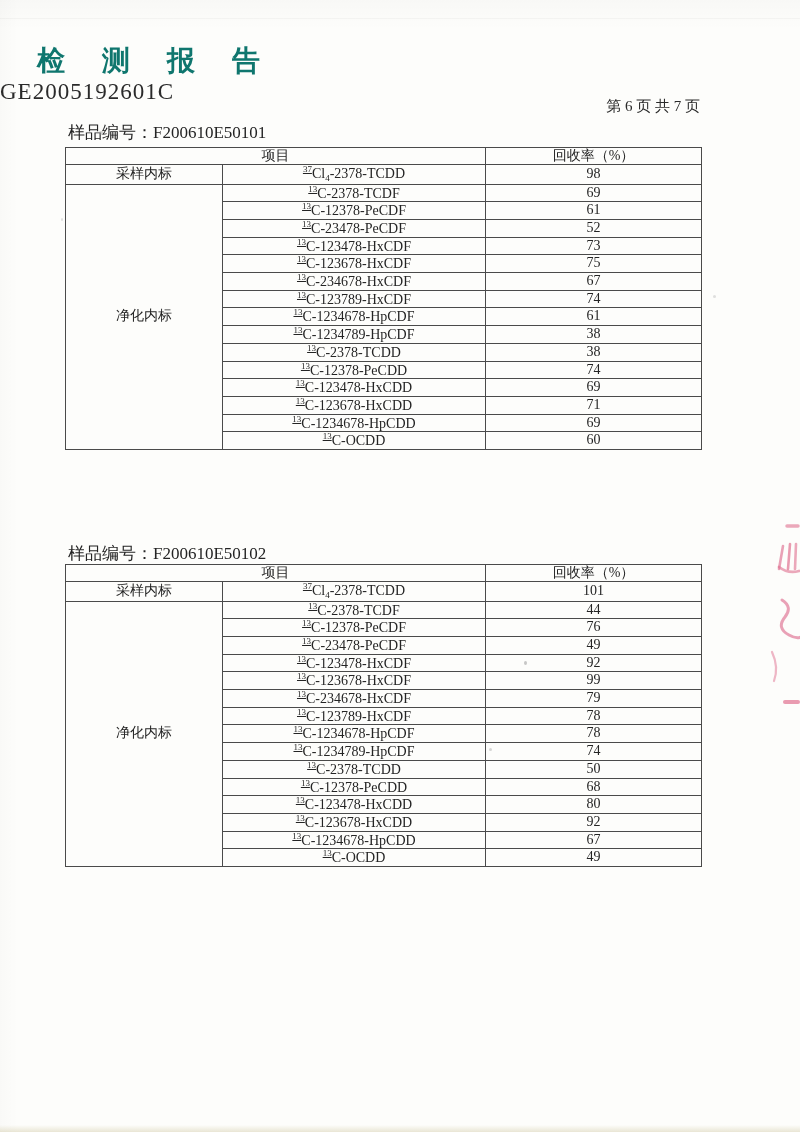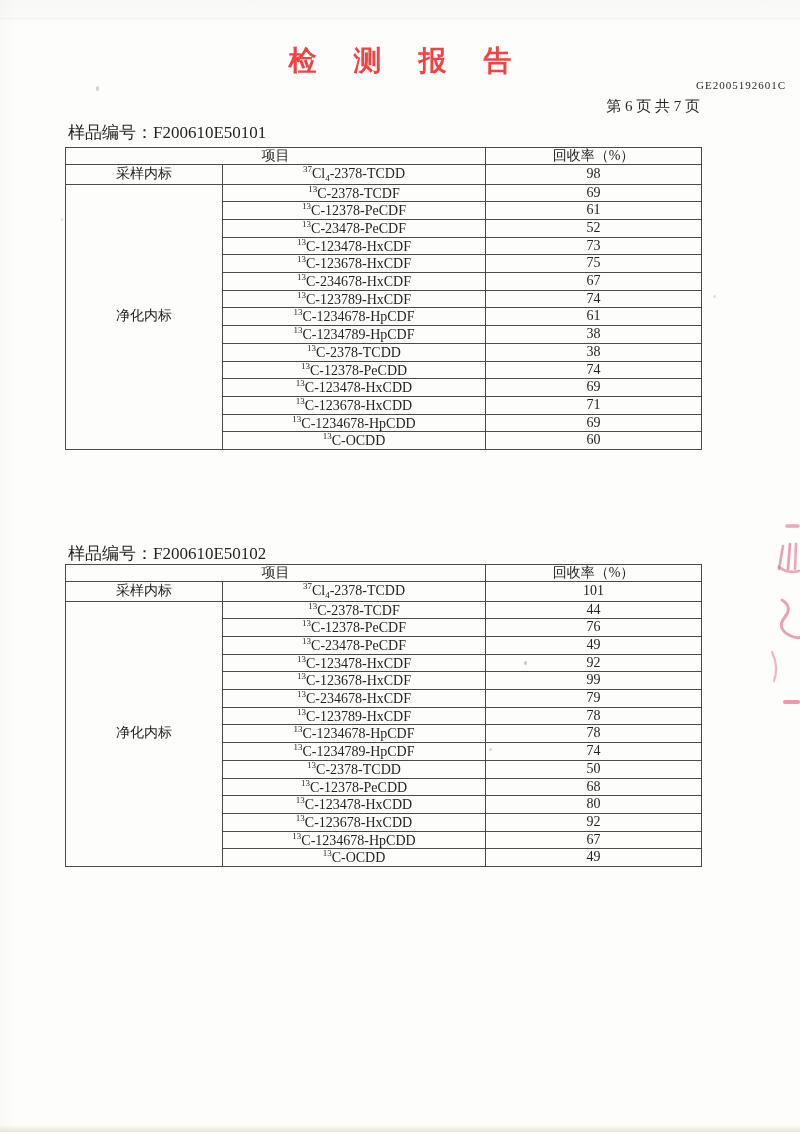--- a/index.html
+++ b/index.html
@@ -11,27 +11,27 @@
   }
   .paper-shade{
     position:absolute;inset:0;pointer-events:none;
     background:
       linear-gradient(180deg, rgba(0,0,0,0.018) 0px, rgba(0,0,0,0) 30px),
       linear-gradient(0deg, rgba(196,186,140,0.35) 0px, rgba(196,186,140,0) 7px),
       linear-gradient(90deg, rgba(0,0,0,0.015) 0px, rgba(0,0,0,0) 18px);
   }
   .title{
     position:absolute;top:42px;left:0;width:100%;
-    text-align:center;font-size:28px;font-weight:bold;
+    text-align:left;font-size:28px;font-weight:bold;
     letter-spacing:37px;padding-left:37px;box-sizing:border-box;
-    color:#ef4444;
+    color:#0f766e;
   }
   .report-no{
     position:absolute;top:79px;left:0;width:786px;
-    text-align:right;font-size:11px;letter-spacing:1px;color:#2a2a2a;
+    text-align:left;font-size:23px;letter-spacing:1px;color:#2a2a2a;
   }
   .page-indicator{
     position:absolute;top:97px;right:100px;
     font-size:15px;color:#2a2a2a;
   }
   .sample-line{
     position:absolute;left:68px;font-size:17px;color:#242424;
   }
   .sample-line.s1{top:121px;}
   .sample-line.s2{top:542px;}
@@ -44,21 +44,21 @@
   }
   table.rpt td{
     border:1px solid #4a4a4a;
     height:16.2px;padding:0 2px;
     text-align:center;vertical-align:middle;
     line-height:1.05;overflow:hidden;white-space:nowrap;
   }
   table.rpt col.c1{width:157px;}
   table.rpt col.c2{width:263px;}
   table.rpt col.c3{width:216px;}
-  table.rpt .iso-sup{font-size:9px;vertical-align:6px;letter-spacing:0;}
+  table.rpt .iso-sup{font-size:9px;vertical-align:6px;letter-spacing:0;text-decoration:underline;}
   table.rpt .iso-sub{font-size:9px;vertical-align:-3px;letter-spacing:0;}
   .stamp{position:absolute;top:515px;right:0;width:50px;height:210px;pointer-events:none;}
   .speck{position:absolute;background:#9a9a9a;border-radius:50%;opacity:.45;}
   .speck.sp1{left:96px;top:86px;width:3px;height:5px;}
   .speck.sp2{left:99px;top:131px;width:4px;height:4px;}
   .speck.sp3{left:713px;top:295px;width:3px;height:3px;opacity:.3;}
   .speck.sp4{left:524px;top:661px;width:3px;height:4px;opacity:.55;}
   .speck.sp5{left:489px;top:748px;width:3px;height:3px;opacity:.4;}
   .speck.sp6{left:61px;top:218px;width:2px;height:3px;opacity:.3;}
   .topline{position:absolute;left:0;top:18px;width:100%;height:1px;background:rgba(0,0,0,0.03);}

